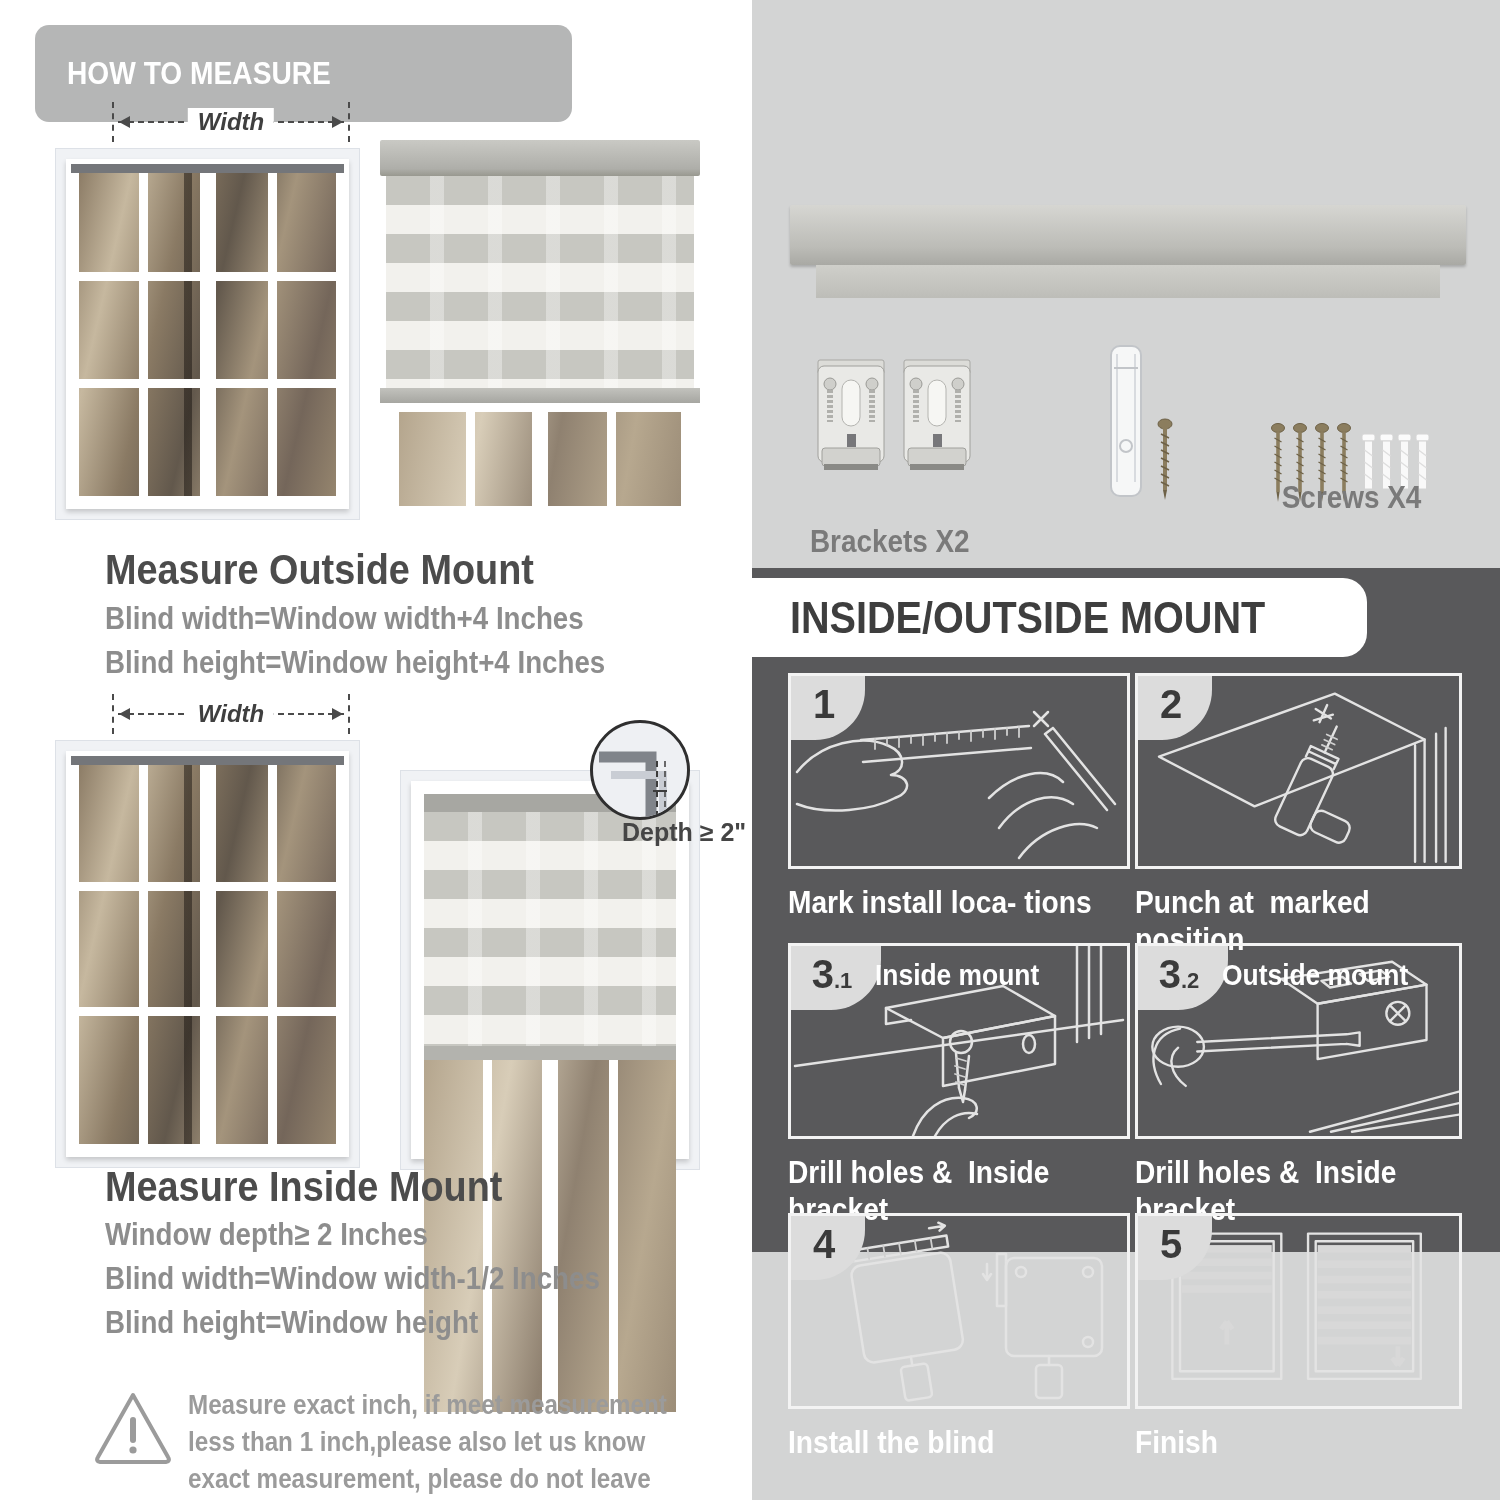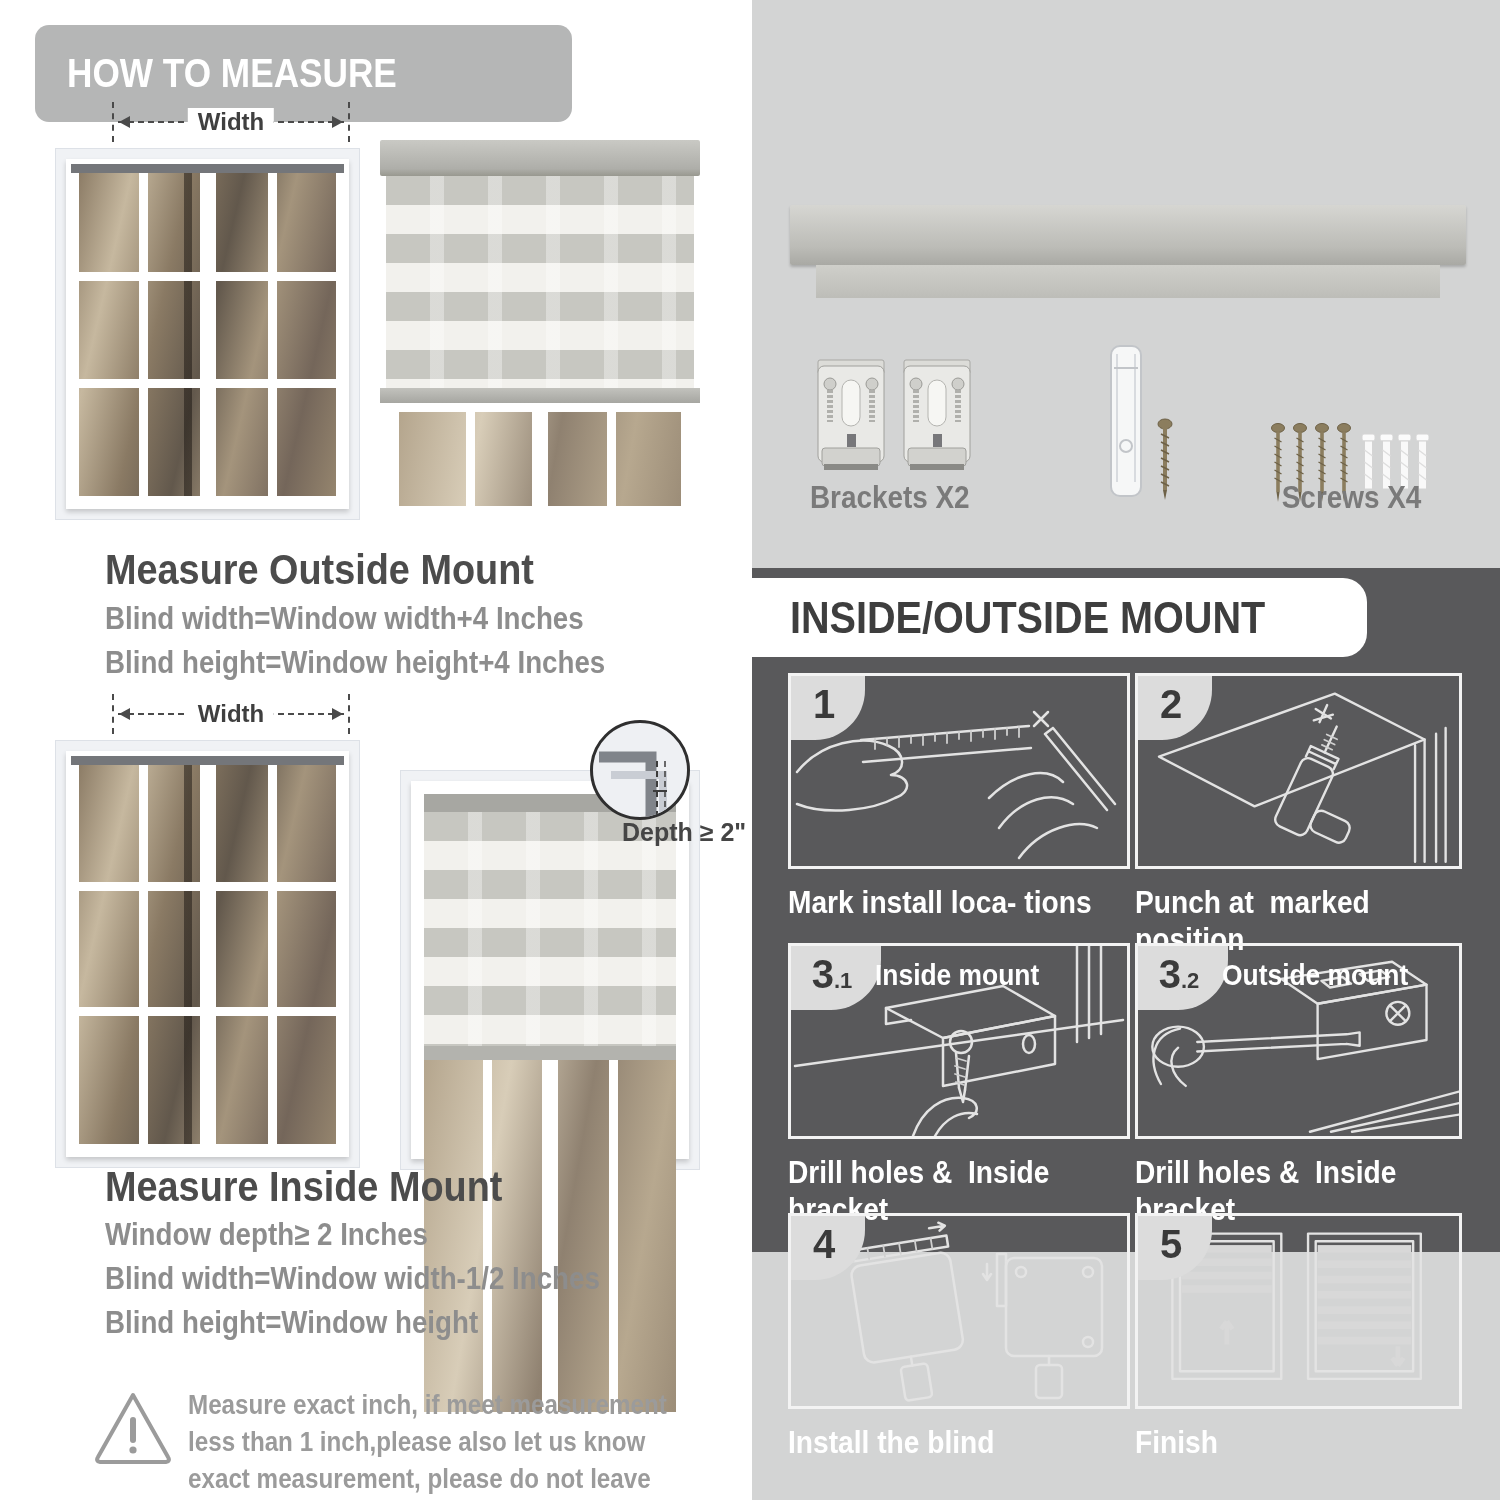--- a/index.html
+++ b/index.html
@@ -5,26 +5,26 @@
   html,body{margin:0;padding:0;}
   body{width:1500px;height:1500px;position:relative;background:#ffffff;
        font-family:"Liberation Sans","DejaVu Sans",sans-serif;overflow:hidden;}
   .abs{position:absolute;}
   .cond{transform:scaleX(.88);transform-origin:0 50%;}
   .cond-c{transform:scaleX(.9);transform-origin:50% 50%;}
 
   
   #left-panel{left:0;top:0;width:752px;height:1500px;background:#fff;}
   .big-header{background:#b5b6b6;border-radius:14px;color:#fff;font-weight:700;
-              font-size:40px;line-height:97px;padding-left:32px;white-space:nowrap;}
+              font-size:32px;line-height:97px;padding-left:32px;white-space:nowrap;}
   .sec-title{font-weight:700;font-size:43px;color:#4c4c4c;white-space:nowrap;}
   .sec-line{font-weight:700;font-size:31.5px;color:#8d8d8d;white-space:nowrap;}
 
   
-  .dim-w{position:absolute;height:28px;}
+  .dim-w{position:absolute;height:28px;font-style:italic;}
   .dim-w .dline{position:absolute;left:6px;right:6px;top:13px;border-top:2px dashed #4a4a4a;}
   .dim-w .tick{position:absolute;top:-6px;height:40px;width:0;border-left:2px dashed #4a4a4a;}
   .dim-w .tick.l{left:0}.dim-w .tick.r{right:0}
   .dim-w .ah{position:absolute;top:8px;width:0;height:0;border:6px solid transparent;}
   .dim-w .ah.l{left:1px;border-right:11px solid #4a4a4a;}
   .dim-w .ah.r{right:1px;border-left:11px solid #4a4a4a;}
   .dim-w .lbl{position:absolute;left:50%;top:0;transform:translateX(-50%);background:#fff;
               padding:0 10px;font-size:24px;font-weight:700;color:#3f3f3f;line-height:28px;}
   .dim-v{position:absolute;width:28px;}
   .dim-v .dline{position:absolute;top:6px;bottom:6px;left:13px;border-left:2px dashed #4a4a4a;}
@@ -316,21 +316,21 @@
       <rect x="2.5" y="7" width="8" height="48" fill="rgba(255,255,255,.85)" stroke="#d4d4d4"></rect>
       <path d="M2.5 16 L10.5 22 M2.5 28 L10.5 34 M2.5 40 L10.5 46" stroke="#dedede" stroke-width="1.4" fill="none"></path>
     </g>
     <g transform="translate(146,12)">
       <rect x="0" y="0" width="13" height="7" rx="2" fill="rgba(255,255,255,.9)" stroke="#d4d4d4"></rect>
       <rect x="2.5" y="7" width="8" height="48" fill="rgba(255,255,255,.85)" stroke="#d4d4d4"></rect>
       <path d="M2.5 16 L10.5 22 M2.5 28 L10.5 34 M2.5 40 L10.5 46" stroke="#dedede" stroke-width="1.4" fill="none"></path>
     </g>
   </svg>
 
-  <div class="item-lbl" style="left:38px;width:200px;">
+  <div class="item-lbl" style="left:38px;width:200px;margin-top:44px;">
     <span class="cond-c" style="display:inline-block">Brackets X2</span>
   </div>
   <div class="item-lbl" style="left:505px;width:190px;">
     <span class="cond-c" style="display:inline-block">Screws X4</span>
   </div>
 
   <div id="dark-section">
 
     <div class="mount-header">
       <span class="cond" style="display:inline-block">INSIDE/OUTSIDE MOUNT</span>

